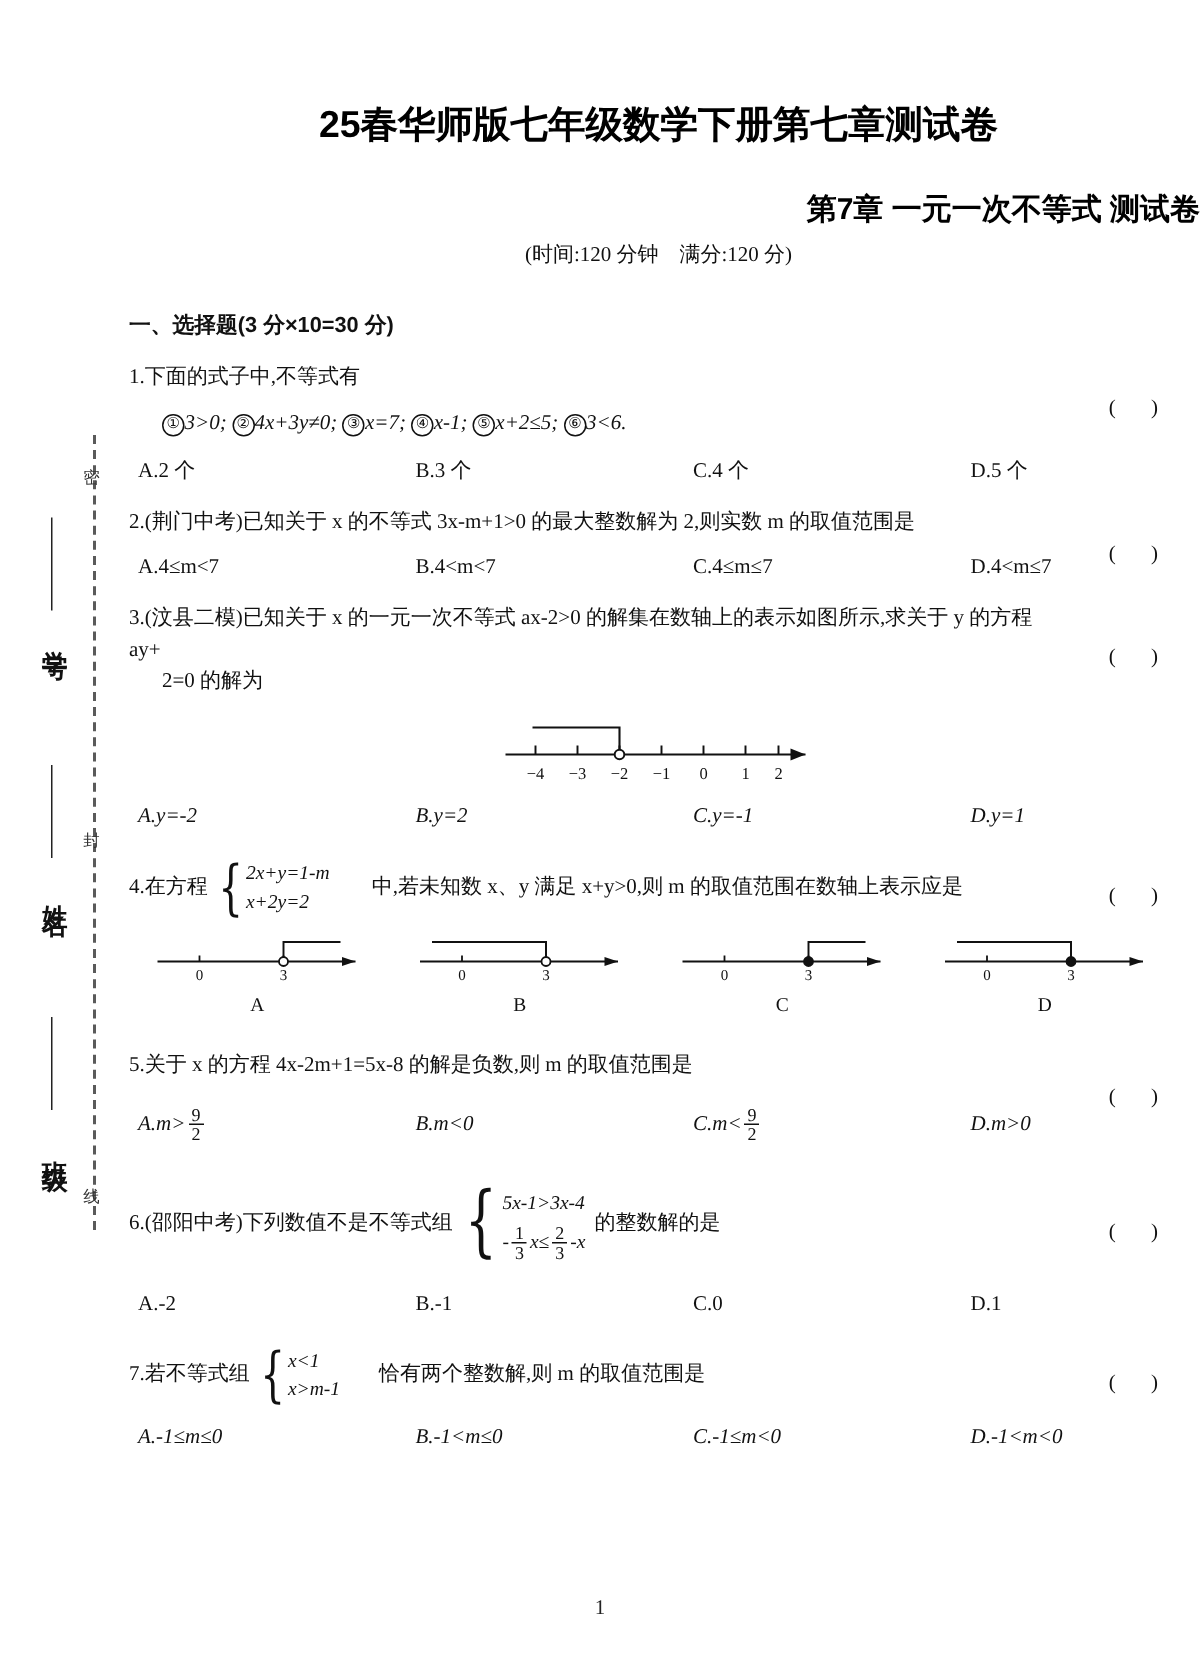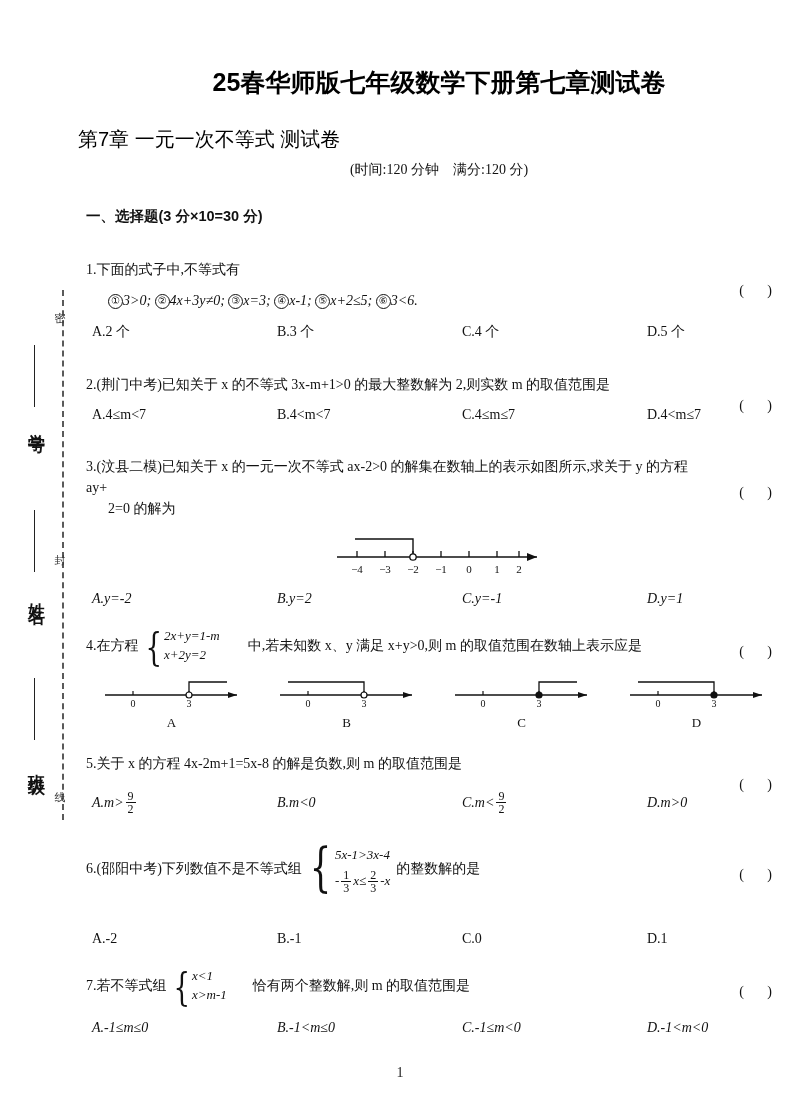--- a/index.html
+++ b/index.html
@@ -80,23 +80,23 @@
   .doc-title {
     text-align: center;
     font-family: "Liberation Sans", sans-serif;
     font-weight: bold;
     font-size: 25px;
     letter-spacing: 0px;
     margin-top: 66px;
     color: #000;
   }
   .doc-subtitle {
-    text-align: left;
+    text-align: right;
     font-family: "Liberation Sans", sans-serif;
-    font-weight: normal;
+    font-weight: bold;
     font-size: 20px;
     margin-top: 27px;
     color: #000;
   }
   .meta-line {
     text-align: center;
     font-size: 14px;
     margin-top: 0;
     color: #111;
   }
@@ -107,21 +107,21 @@
     font-family: "Liberation Sans", sans-serif;
     font-weight: bold;
     font-size: 14.5px;
     margin-top: 28px;
     margin-left: 8px;
   }
 
   
   .q {
     margin-left: 8px;
-    margin-top: 33px;
+    margin-top: 15px;
     font-size: 14px;
     line-height: 1.5;
     position: relative;
     padding-right: 100px;
   }
   .q-line { display: block; }
   .q .paren {
     position: absolute;
     right: 18px;
     font-size: 14px;
@@ -252,21 +252,21 @@
   <div class="section-head">一、选择题(3 分×10=30 分)</div>
 
   <div class="q">
     <span class="q-line">
       <span>1.</span><span>下面的式子中,不等式有</span>
     </span>
     <span class="paren">(    )</span>
     <span class="q-line sub-indent" style="margin-top:10px;">
       <span class="circnum">①</span><span class="it">3&gt;0;</span>
       <span class="circnum">②</span><span class="it">4x+3y≠0;</span>
-      <span class="circnum">③</span><span class="it">x=3;</span>
+      <span class="circnum">③</span><span class="it">x=7;</span>
       <span class="circnum">④</span><span class="it">x-1;</span>
       <span class="circnum">⑤</span><span class="it">x+2≤5;</span>
       <span class="circnum">⑥</span><span class="it">3&lt;6.</span>
     </span>
   </div>
   <div class="opts">
     <span class="o">A.2 个</span>
     <span class="o">B.3 个</span>
     <span class="o">C.4 个</span>
     <span class="o">D.5 个</span>
@@ -452,21 +452,21 @@
                 <span class="num">2</span>
                 <span class="den">3</span>
               </span><span class="it">-x</span>
           </span>
         </span>
       </span>
       <span style="margin-left:4px;">的整数解的是</span>
     </span>
     <span class="paren" style="top:22px;">(    )</span>
   </div>
-  <div class="opts" style="margin-top:36px;justify-content:center;">
+  <div class="opts" style="margin-top:20px;justify-content:center;">
     <span class="o">A.-2</span>
     <span class="o">B.-1</span>
     <span class="o">C.0</span>
     <span class="o">D.1</span>
   </div>
 
   <div class="q" style="margin-top:20px;">
     <span class="q-line" style="display:flex;align-items:center;">
       <span>7.</span>
         <span>若不等式组</span>

